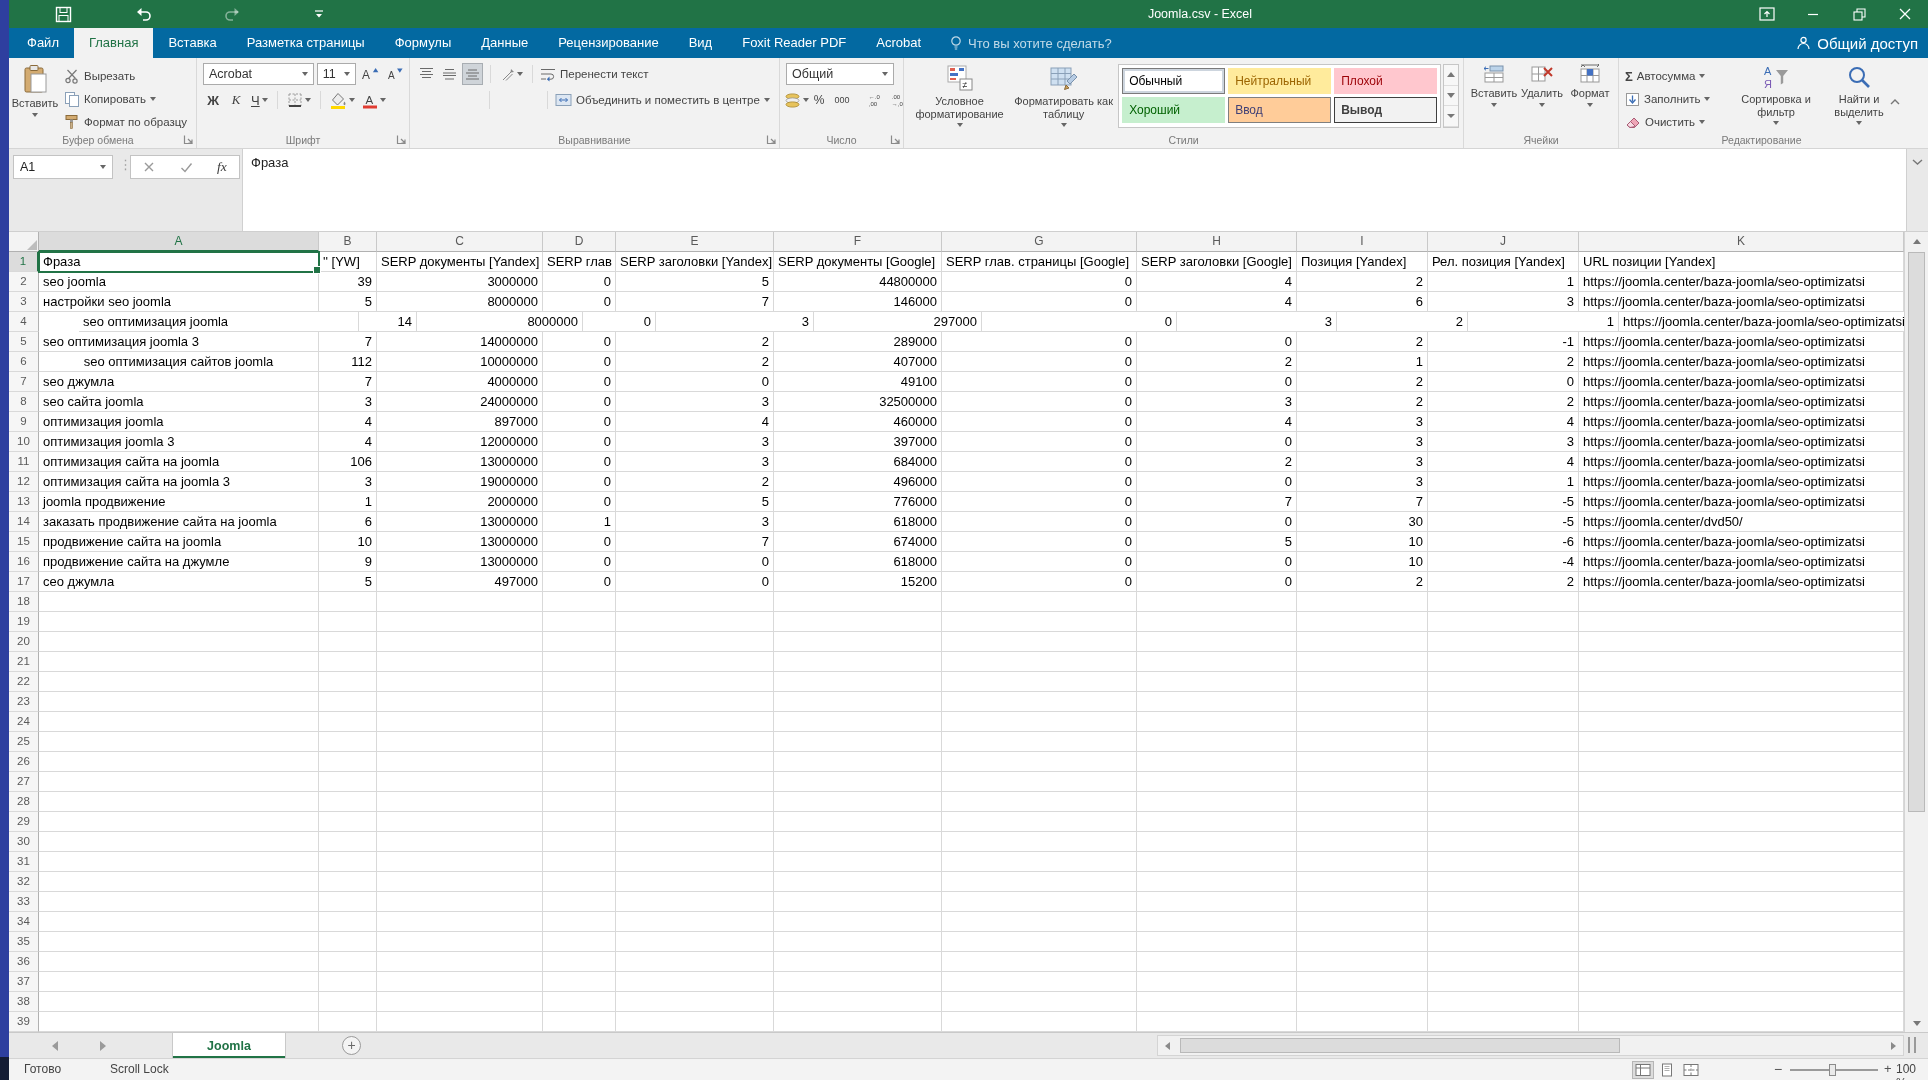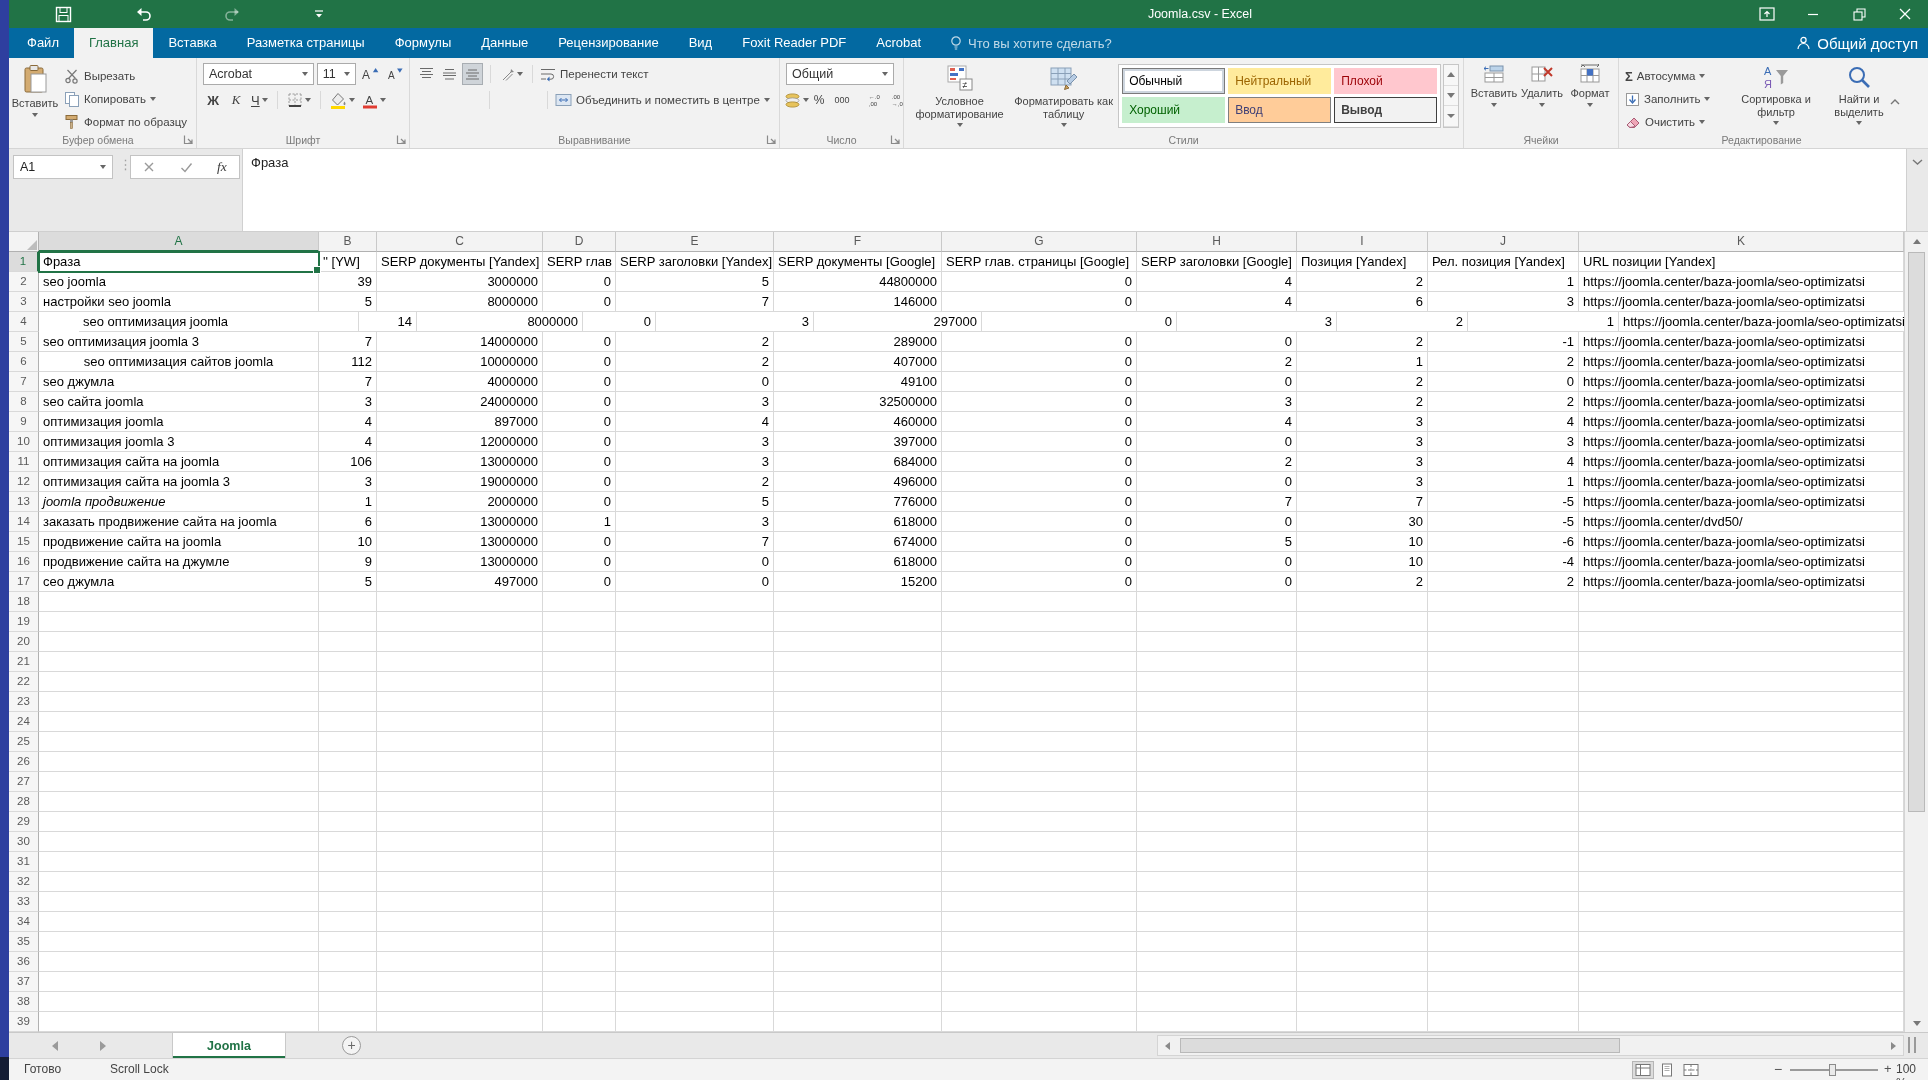--- a/index.html
+++ b/index.html
@@ -792,21 +792,21 @@
         <div class="cell num" style="width: 158px;">2</div>
         <div class="cell num" style="width: 168px;">496000</div>
         <div class="cell num" style="width: 195px;">0</div>
         <div class="cell num" style="width: 160px;">0</div>
         <div class="cell num" style="width: 131px;">3</div>
         <div class="cell num" style="width: 151px;">1</div>
         <div class="cell" style="width: 325px;">https://joomla.center/baza-joomla/seo-optimizatsi</div>
       </div>
       <div class="grow">
         <div class="rownum">13</div>
-        <div class="cell" style="width: 280px; font-style: italic;">joomla продвижение</div>
+        <div class="cell" style="width: 280px;">joomla продвижение</div>
         <div class="cell num" style="width: 58px;">1</div>
         <div class="cell num" style="width: 166px;">2000000</div>
         <div class="cell num" style="width: 73px;">0</div>
         <div class="cell num" style="width: 158px;">5</div>
         <div class="cell num" style="width: 168px;">776000</div>
         <div class="cell num" style="width: 195px;">0</div>
         <div class="cell num" style="width: 160px;">7</div>
         <div class="cell num" style="width: 131px;">7</div>
         <div class="cell num" style="width: 151px;">-5</div>
         <div class="cell" style="width: 325px;">https://joomla.center/baza-joomla/seo-optimizatsi</div>

